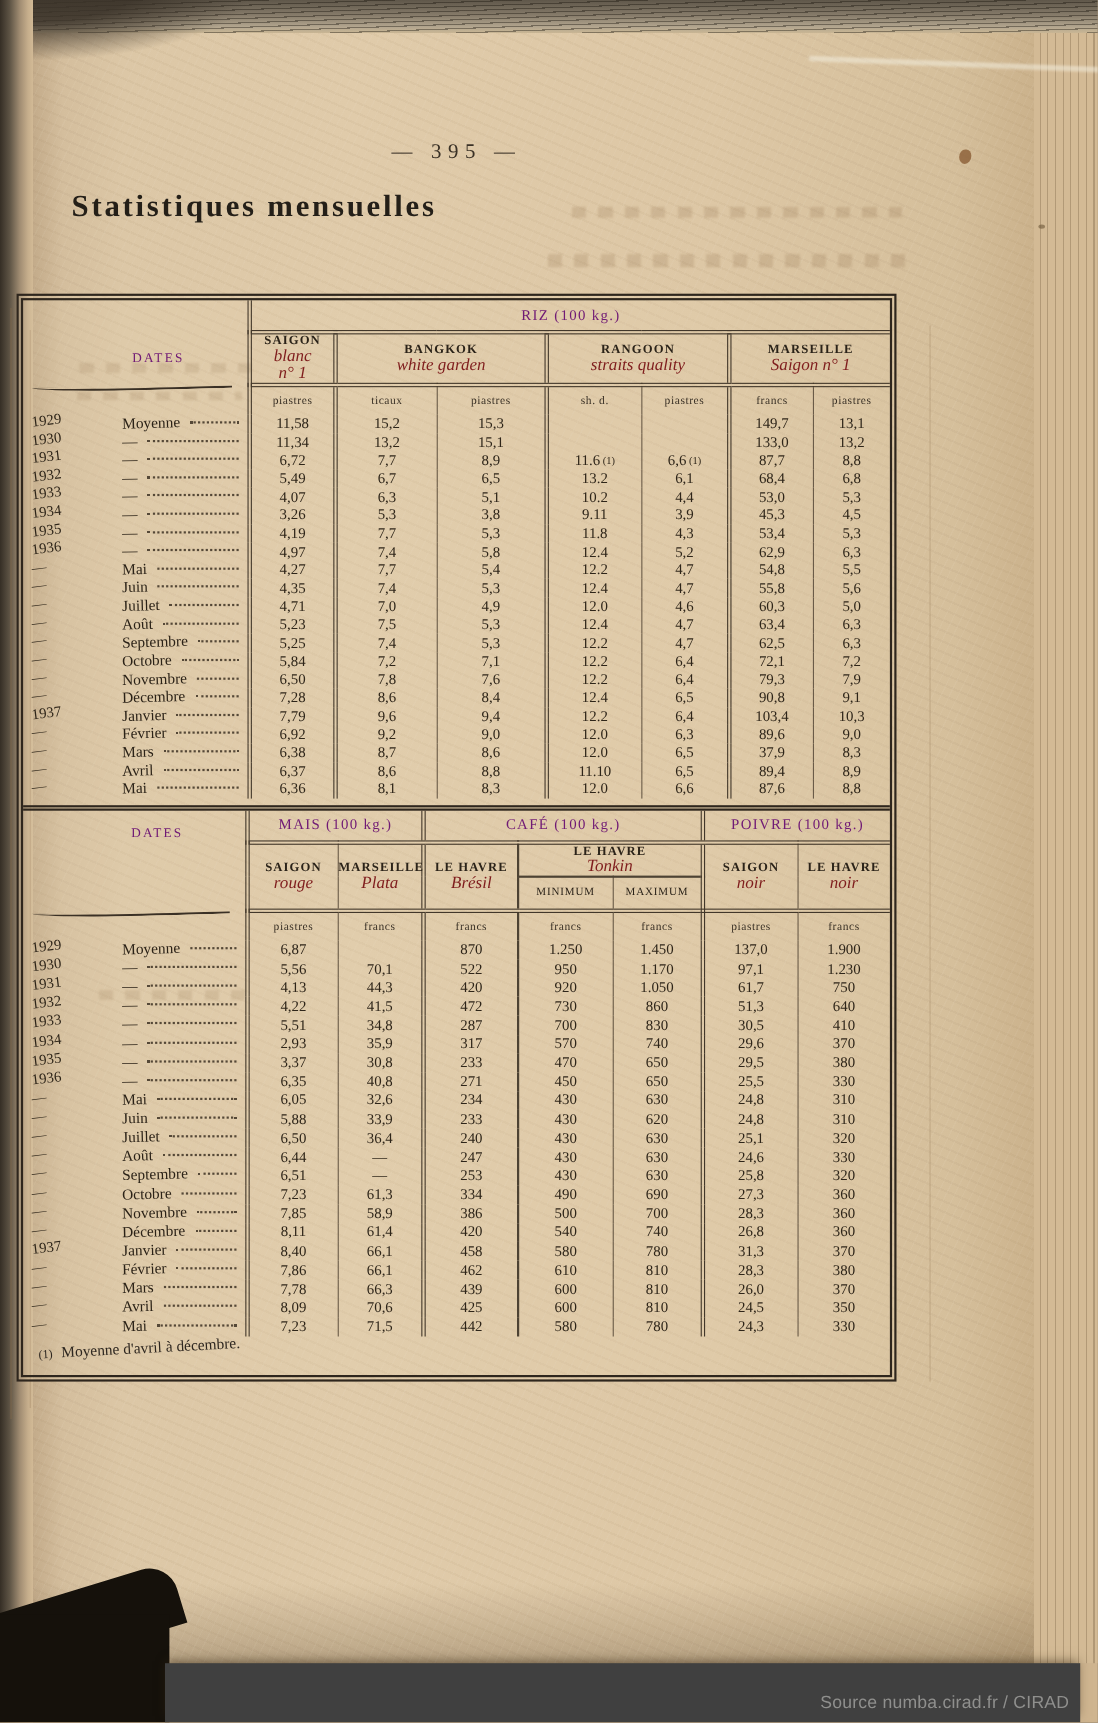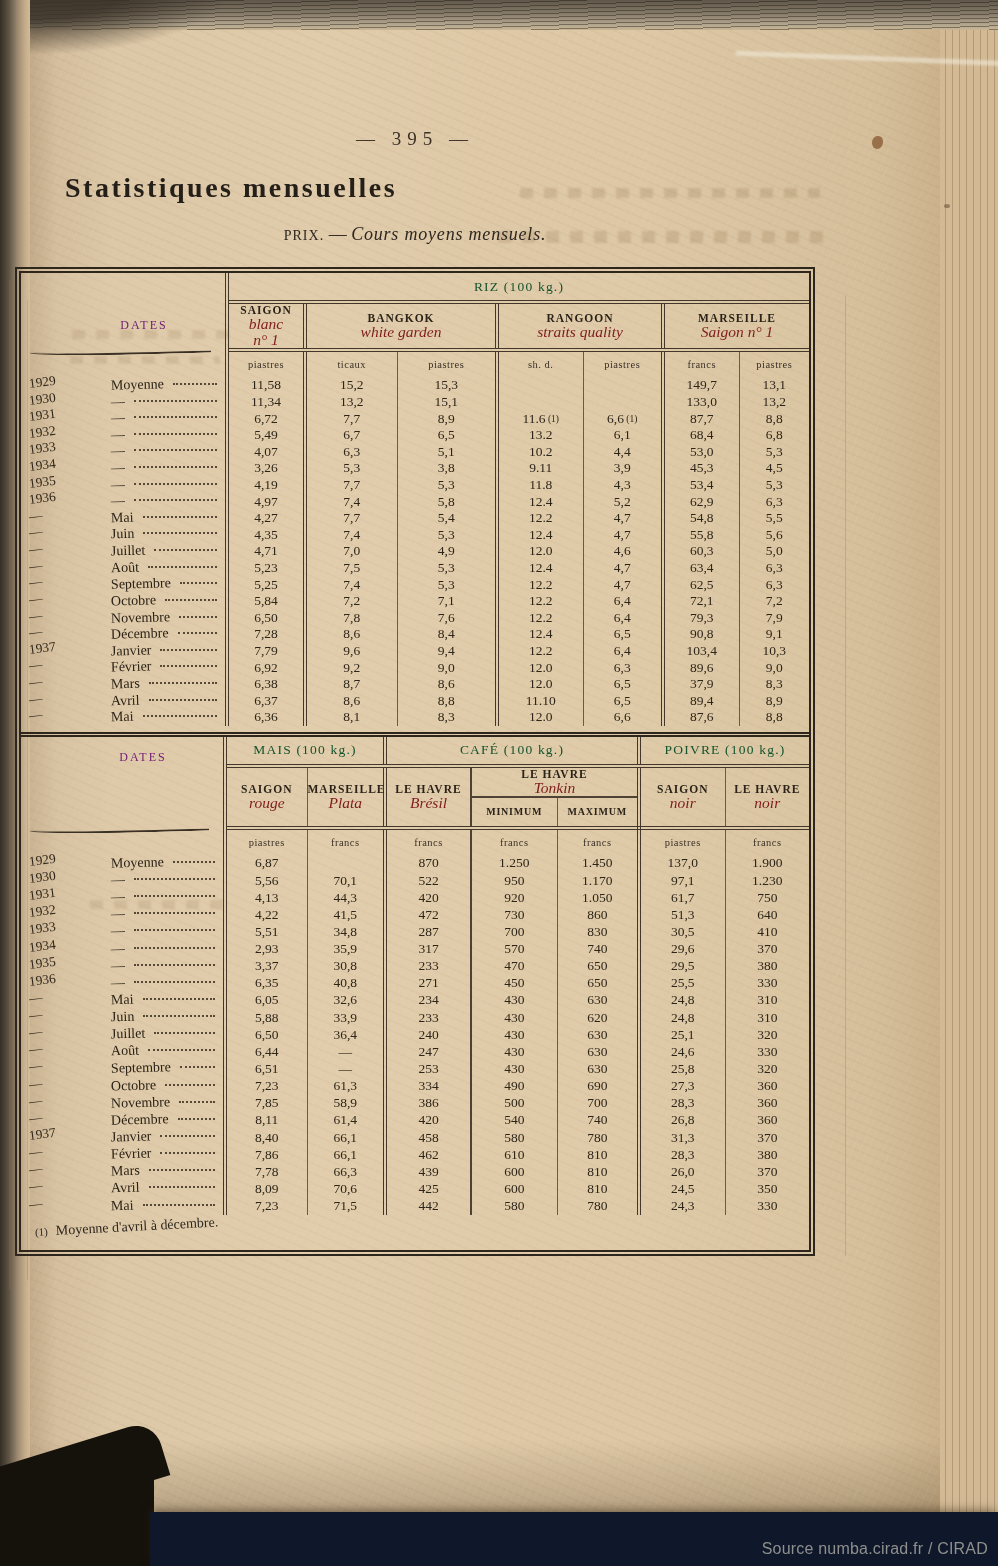--- a/index.html
+++ b/index.html
@@ -25,21 +25,21 @@
       linear-gradient(180deg,#5f574a,#857a69 45%,#b3a68f 82%,#c9b694);}
   .top-streak{position:absolute;top:57px;left:735px;width:330px;height:5px;background:rgba(243,236,220,.55);
     transform:rotate(2.2deg);border-radius:3px;filter:blur(1px);}
   .curl-tl{position:absolute;top:0;left:0;width:300px;height:110px;pointer-events:none;
     background:radial-gradient(ellipse 290px 95px at 8% -12%,rgba(58,50,40,.85) 35%,rgba(58,50,40,0) 72%);}
   .left-edge{position:absolute;left:0;top:0;bottom:0;width:30px;
     background:linear-gradient(90deg,#352e25,#5f5546 30%,#a08c72 60%,#c6ae8c 85%,#d2ba96);}
   .corner-black{position:absolute;left:0;bottom:0;width:154px;height:98px;background:#15110b;z-index:5;}
   .corner-black2{position:absolute;left:-24px;bottom:62px;width:190px;height:58px;background:#15110b;
     transform:rotate(-17deg);z-index:5;border-radius:0 26px 0 0;}
-  .src-bar{position:absolute;left:150px;right:0;bottom:0;height:54px;background:#0f172a;z-index:6;
+  .src-bar{position:absolute;left:150px;right:16px;bottom:0;height:54px;background:#404040;z-index:6;
     box-shadow:0 -4px 9px -2px rgba(55,40,20,.55);
     font-family:"Liberation Sans","DejaVu Sans",sans-serif;padding-left:28px;}
   .src-bar span{position:absolute;right:10px;bottom:8px;font-size:16px;color:#8f8f8d;letter-spacing:.2px;}
   .dot1{position:absolute;left:872px;top:136px;width:11px;height:13px;background:#8a5c35;opacity:.8;
     border-radius:55% 45% 60% 50%;z-index:3;}
   .dot2{position:absolute;left:944px;top:204px;width:6px;height:4px;background:#6d5638;opacity:.6;border-radius:50%;z-index:3;}
   .ghost{position:absolute;z-index:1;filter:blur(1.1px);opacity:.5;pointer-events:none;
     background-image:repeating-linear-gradient(90deg,rgba(150,118,82,.45) 0 13px,rgba(0,0,0,0) 13px 24px);}
   .gline{position:absolute;z-index:1;background:rgba(140,110,75,.28);pointer-events:none;}
 
@@ -49,30 +49,30 @@
     font-size:19px;letter-spacing:6px;color:#3a3126;}
   .title{position:absolute;left:65px;top:172px;width:700px;text-align:left;
     font-size:28px;font-weight:700;letter-spacing:2.5px;color:#241f18;}
   .subtitle{position:absolute;left:65px;top:222px;width:700px;text-align:center;font-size:18px;color:#2e2720;}
   .subtitle .sc{font-variant-caps:all-small-caps;letter-spacing:1px;font-size:20px;}
   .subtitle em{font-style:italic;letter-spacing:.8px;}
 
   .frame{position:absolute;left:15px;top:267px;width:788px;border:6px double #2e261d;background:rgba(232,216,185,.18);}
   table{border-collapse:collapse;table-layout:fixed;width:788px;}
   th,td{padding:0;font-weight:normal;vertical-align:middle;}
-  .band{height:27px;font-size:13.5px;letter-spacing:1.2px;text-align:center;border-bottom:4px double #42372a;color:#14532d;}
+  .band{height:27px;font-size:13.5px;letter-spacing:1.2px;text-align:center;border-bottom:4px double #42372a;color:#701a75;}
   .dates-th{position:relative;border-right:4px double #42372a;}
   .dates-th .dlabel{display:block;text-align:center;font-size:12px;letter-spacing:2px;color:#701a75;padding-left:42px;}
   .swoosh{position:absolute;left:8px;right:14px;bottom:22px;height:3px;border-bottom:2.5px solid #3a3025;
     border-radius:0 0 0 70%/0 0 0 100%;transform:rotate(-1.6deg);}
   .grp th{border-bottom:4px double #42372a;text-align:center;}
   .gname{display:block;font-size:11.5px;letter-spacing:1px;color:#2b2319;font-weight:bold;}
   .gsub{display:block;font-style:italic;font-size:15.5px;line-height:16px;color:#7f1d1d;}
   .units th{height:25px;font-size:10.5px;text-align:center;color:#3a3126;letter-spacing:.5px;font-family:Liberation Serif, serif;}
-  .minmax th{height:28px;font-size:10px;font-weight:bold;letter-spacing:.8px;text-align:center;border-bottom:4px double #42372a;color:#2b2319;}
+  .minmax th{height:28px;font-size:10px;font-weight:normal;letter-spacing:.8px;text-align:center;border-bottom:4px double #42372a;color:#2b2319;}
   .bl-d{border-left:4px double #42372a;}
   .bl-s{border-left:1px solid #6a5b48;}
   .bl-m{border-left:2px solid #4d4233;}
   .bb-m{border-bottom:2px solid #4d4233;}
   .t1 tbody tr{height:16.62px;}
   .t2 tbody tr{height:17.15px;}
   tbody td{font-size:13.5px;text-align:center;color:#2e2519;white-space:nowrap;}
   td.c-dates{text-align:left;display:flex;align-items:baseline;height:inherit;}
   .t1 td.c-dates{width:206px;}
   .t2 td.c-dates{width:204px;}
@@ -103,25 +103,20 @@
   <div class="gline" style="left:9px;top:280px;width:2px;height:1010px;"></div>
   <div class="gline" style="left:27px;top:300px;width:1px;height:980px;"></div>
   <div class="gline" style="left:845px;top:296px;width:1px;height:960px;"></div>
 
   <div class="dot1"></div>
   <div class="dot2"></div>
 
   <div class="sheet">
     <div class="pageno">— 395 —</div>
     <div class="title">Statistiques  mensuelles</div>
-    <div class="subtitle">
-      <span class="sc">Prix.</span>
-      <span>—</span>
-      <em>Cours moyens mensuels.</em>
-    </div>
 
     <div class="frame">
 
       <table class="t1">
         <colgroup>
           <col style="width:206px">
             <col style="width:78px">
             <col style="width:92px">
             <col style="width:100px">
           <col style="width:86px">

